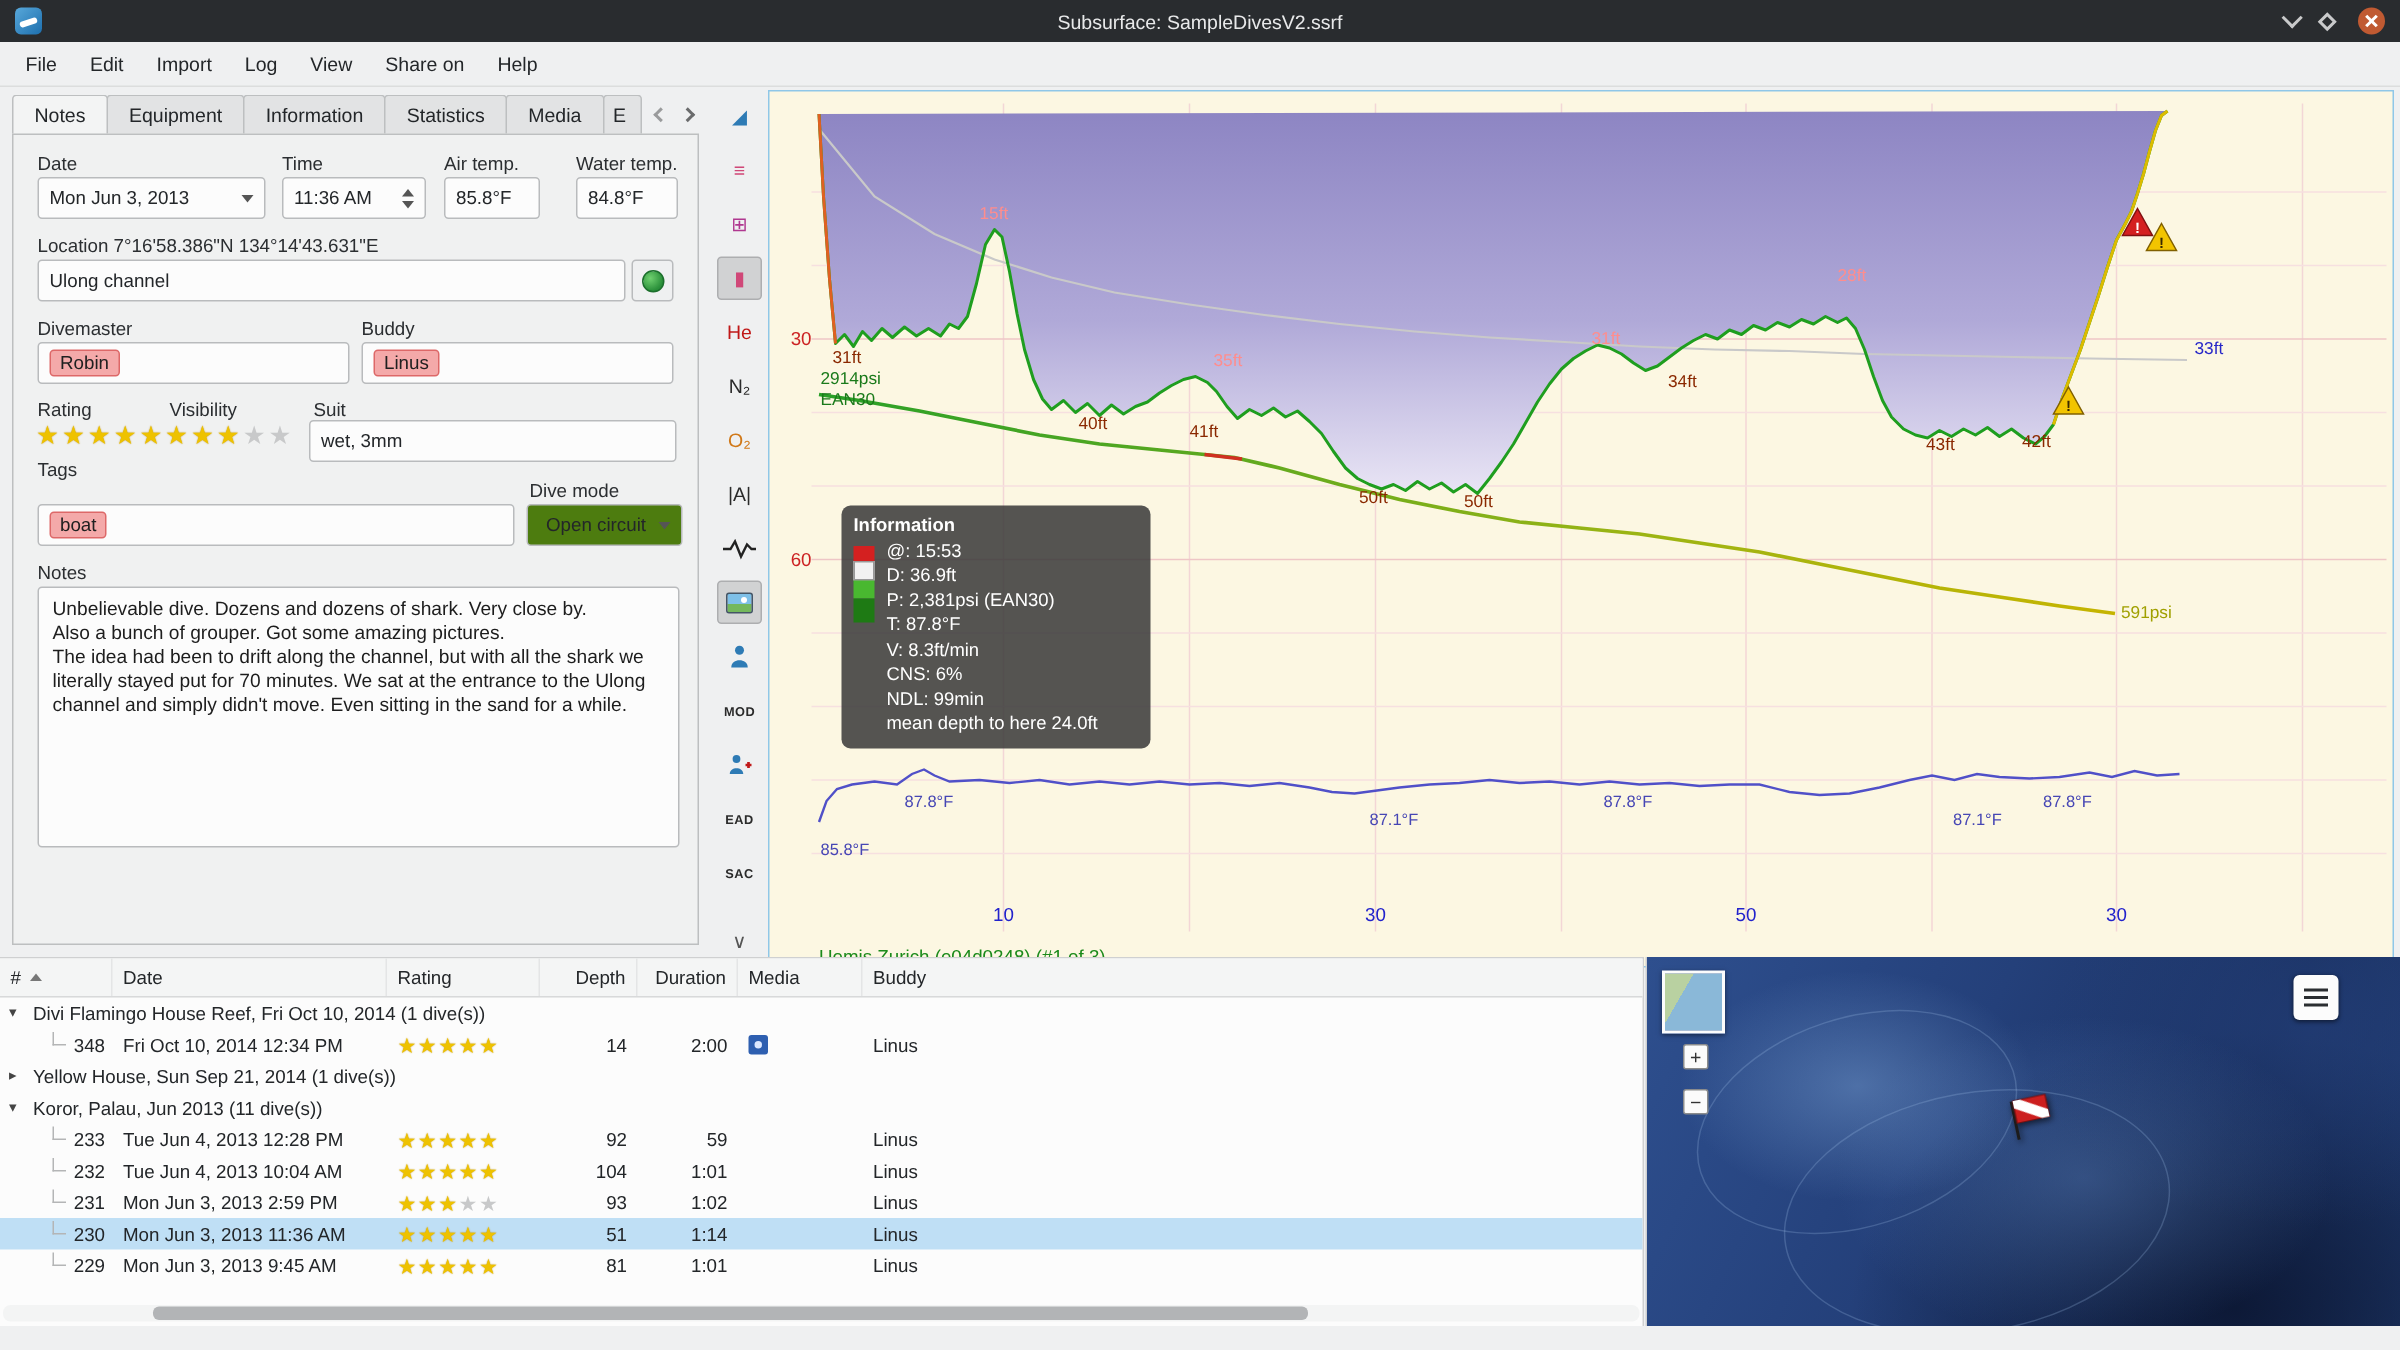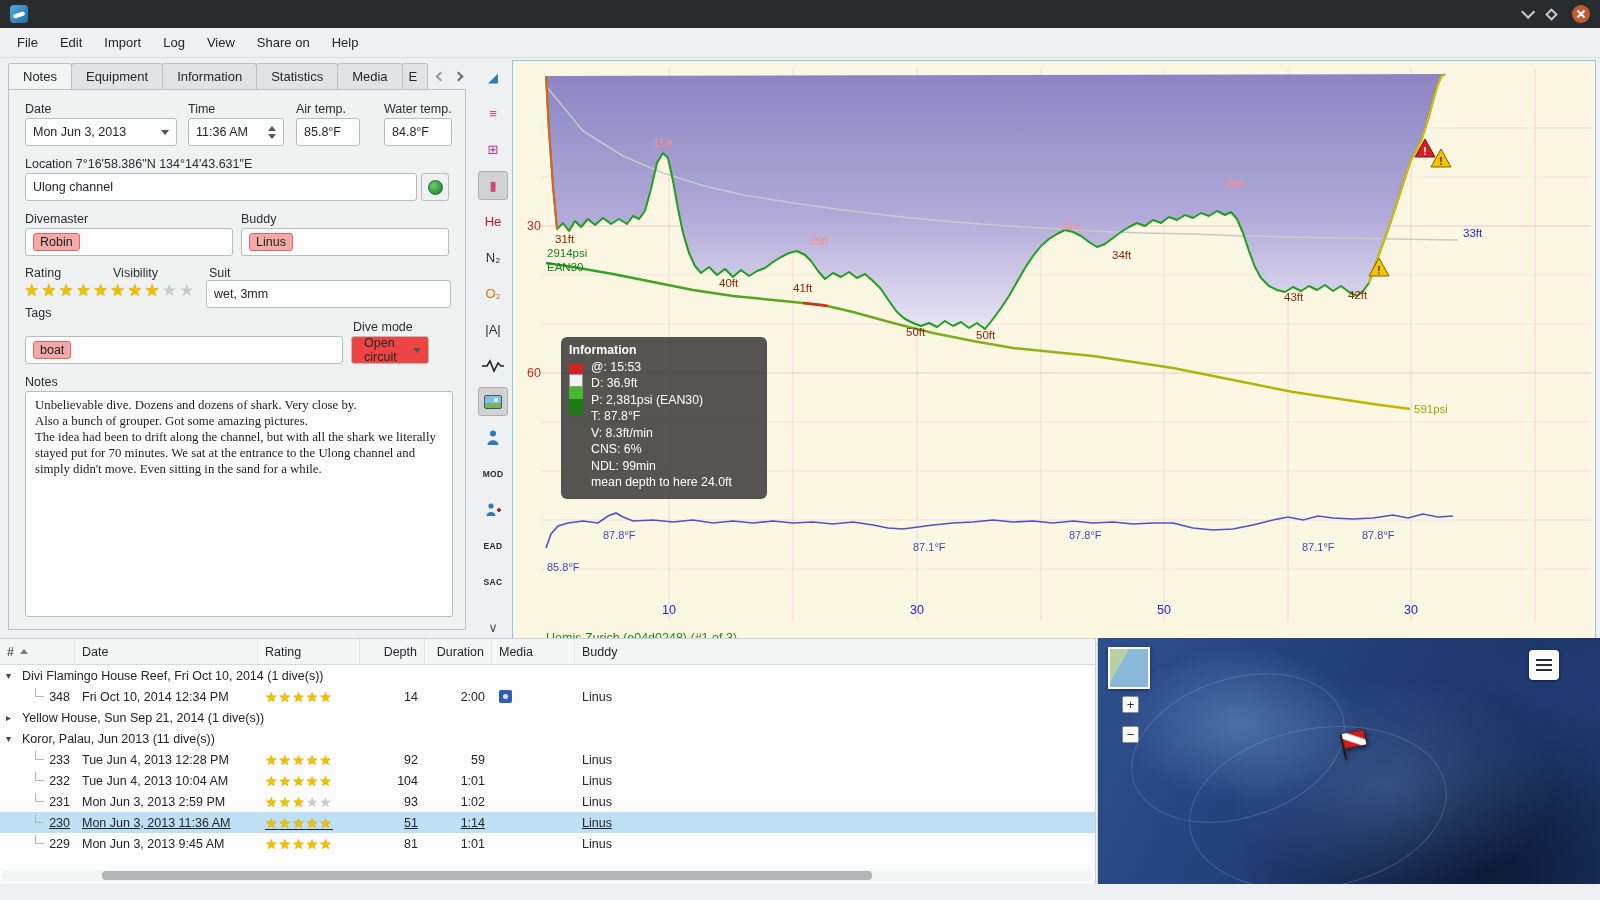--- a/index.html
+++ b/index.html
@@ -98,21 +98,21 @@
   .divelist { position:absolute; left:0; top:638px; width:1096px; height:246px; background:#fcfcfc;
               border-top:1px solid #cfd0d1; border-right:1px solid #cfd0d1; font-size:12.5px; }
   .dl-header { position:absolute; top:0; left:0; right:0; height:26px; background:#f4f5f5;
                border-bottom:1px solid #d8d9da; display:flex; }
   .dl-h { border-right:1px solid #e4e5e6; display:flex; align-items:center; padding:0 7px; gap:6px; }
   .w-num{width:75px;} .w-date{width:183px;} .w-rating{width:102px;} .w-depth{width:65px;justify-content:flex-end;}
   .w-dur{width:67px;justify-content:flex-end;} .w-media{width:83px;} .w-buddy{flex:1;}
   .sort-up { width:0;height:0;border-left:4px solid transparent;border-right:4px solid transparent;border-bottom:5px solid #777; }
   .dl-rows { position:absolute; top:26px; left:0; right:0; }
   .dl-row { height:21px; display:flex; align-items:center; }
-  .dl-row.selected { background:#bfdff5;text-decoration:underline; }
+  .dl-row.selected { background:#bfdff5; }
   .dl-row.trip { padding-left:6px; gap:6px; }
   .caret { font-size:10px; color:#444; width:10px; }
   .cell { display:flex; align-items:center; height:100%; padding:0 7px; }
   .cell.num { width:75px; justify-content:flex-end; padding-right:5px; }
   .tree { width:9px; height:9px; border-left:1px solid #b4b5b6; border-bottom:1px solid #b4b5b6;
           margin-right:5px; margin-top:-8px; }
   .cell.r { justify-content:flex-end; }
   .media-glyph { width:13px; height:13px; border-radius:2px; background:#2e5fb0; position:relative; }
   .media-glyph:after { content:""; position:absolute; left:4px; top:4px; width:5px; height:5px; border-radius:50%; background:#dce8ff; }
   .dl-scroll { position:absolute; left:2px; right:2px; bottom:3px; height:11px; background:#f3f4f4; border-radius:5px; }
@@ -139,20 +139,21 @@
   .flag-marker { position:absolute; left:238px; top:88px; transform:rotate(-12deg);
                  filter:drop-shadow(1px 2px 2px rgba(0,0,0,.6)); }
 </style>
 </head>
 <body>
 
 <div class="app">
 
   <div class="titlebar">
     <div class="app-icon"></div>
+    <div class="title">Subsurface: SampleDivesV2.ssrf</div>
     <div class="win-controls">
       <div class="wc-min"></div>
       <div class="wc-max"></div>
       <div class="wc-close"></div>
     </div>
   </div>
 
   <div class="menubar">
     <span class="menu-item">File</span>
     <span class="menu-item">Edit</span>
@@ -239,27 +240,27 @@
       </div>
     <div class="finput" style="left:197px;top:190px;width:245px;">
       <span>wet, 3mm</span>
     </div>
 
     <span class="flabel" style="left:16px;top:216px;">Tags</span>
     <span class="flabel" style="left:344px;top:230px;">Dive mode</span>
     <div class="finput" style="left:16px;top:246px;width:318px;">
       <span class="chip">boat</span>
     </div>
-    <div class="finput" style="left:342px;top:246px;width:78px;background:#ef4444;padding-left:12px;">
+    <div class="finput" style="left:342px;top:246px;width:104px;background:#4d7c0f;padding-left:12px;">
       <span>Open circuit</span>
         <span class="arr-dn"></span>
     </div>
 
     <span class="flabel" style="left:16px;top:285px;">Notes</span>
-    <div class="notes-box" style="left:16px;top:301px;width:428px;height:226px;font-family:Liberation Serif, serif;">Unbelievable dive. Dozens and dozens of shark. Very close by.
+    <div class="notes-box" style="left:16px;top:301px;width:428px;height:174px;">Unbelievable dive. Dozens and dozens of shark. Very close by.
 Also a bunch of grouper. Got some amazing pictures.
 The idea had been to drift along the channel, but with all the shark we literally stayed put for 70 minutes. We sat at the entrance to the Ulong channel and simply didn't move. Even sitting in the sand for a while.</div>
   </div>
 
   <div class="vtoolbar">
     <div class="tbtn c-blue">◢</div>
     <div class="tbtn c-pink">≡</div>
     <div class="tbtn c-magenta">⊞</div>
     <div class="tbtn active c-pink">▮</div>
     <div class="tbtn c-red">He</div>

